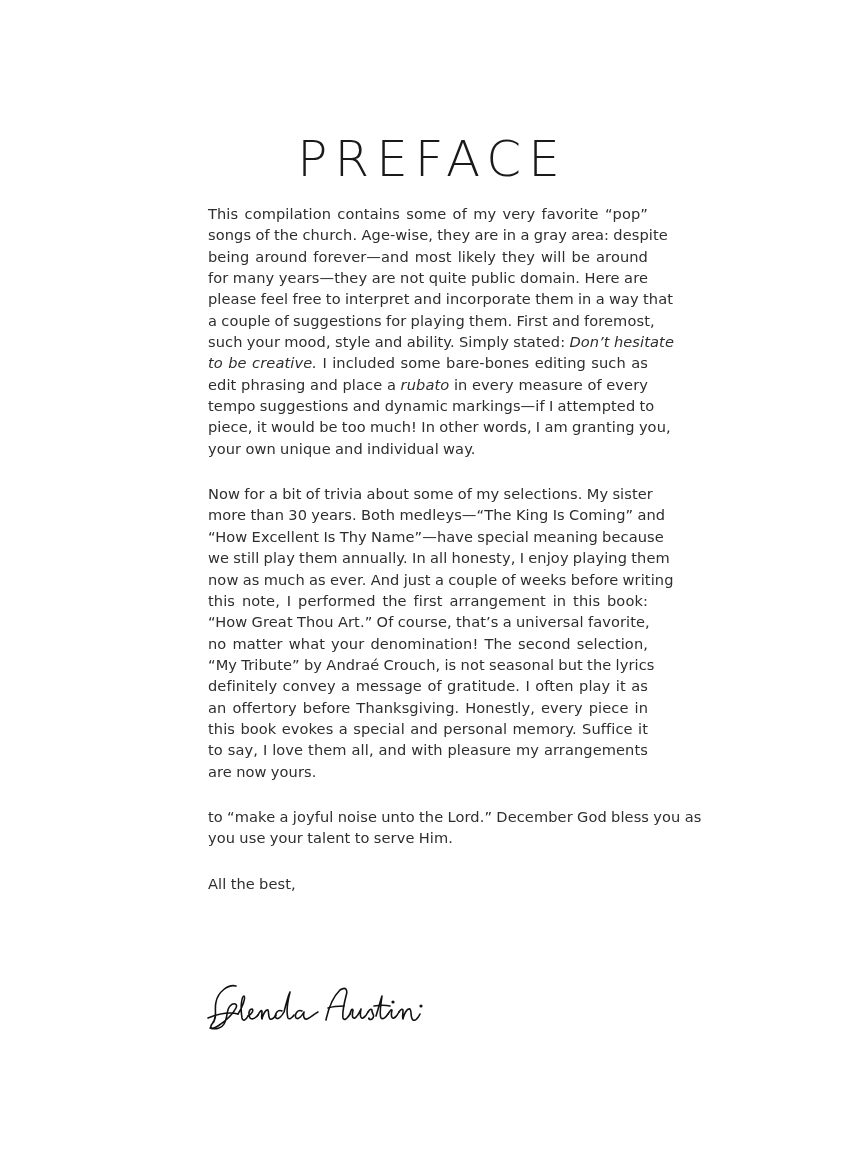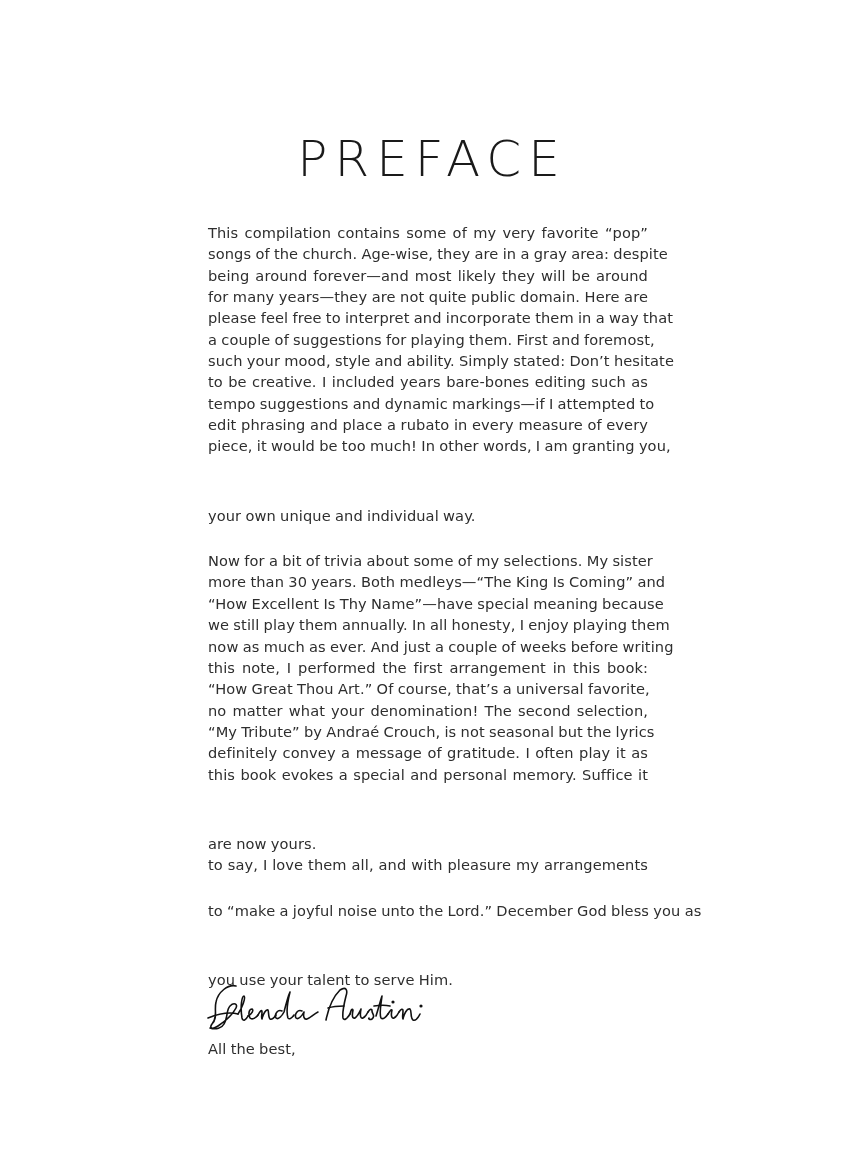--- a/index.html
+++ b/index.html
@@ -27,42 +27,42 @@
       letter-spacing: 7px;
       line-height: 66px;
       color: #1a1a1a;
       -webkit-text-stroke: 0;
       transform: scaleY(0.98);
     }
     .body-text {
       position: absolute;
       left: 208px;
       width: 440px;
-      top: 222px;
+      top: 203px;
     }
     .para {
       margin: 0 0 24px 0;
     }
     .line {
       display: block;
       font-size: 14.6px;
       line-height: 21.35px;
       height: 21.35px;
       text-align: justify;
       text-align-last: justify;
       white-space: nowrap;
       letter-spacing: 0.1px;
       word-spacing: -0.5px;
       color: #2e2e2e;
     }
     .line.last {
       text-align-last: left;
-      margin-top: 48px;
     }
     .line .it {
+      font-style: italic;
       margin-top: 44px;
     }
     .signature {
       position: absolute;
       left: 206px;
       top: 978px;
       width: 230px;
       height: 56px;
     }
     .signature svg {
@@ -79,41 +79,42 @@
 <div class="body-text">
 
   <div class="para">
     <span class="line">This compilation contains some of my very favorite “pop”</span>
     <span class="line">songs of the church. Age-wise, they are in a gray area: despite</span>
     <span class="line">being around forever—and most likely they will be around</span>
     <span class="line">for many years—they are not quite public domain. Here are</span>
     <span class="line">please feel free to interpret and incorporate them in a way that</span>
     <span class="line">a couple of suggestions for playing them. First and foremost,</span>
     <span class="line"><span>such your mood, style and ability. Simply stated: </span><span class="it">Don’t hesitate</span></span>
-    <span class="line"><span class="it">to be creative.</span><span> I included years bare-bones editing such as</span></span>
+    <span class="line"><span class="it">to be creative.</span><span> I included some bare-bones editing such as</span></span>
+    <span class="line"><span>edit phrasing and place a </span><span class="it">rubato</span><span> in every measure of every</span></span>
     <span class="line">tempo suggestions and dynamic markings—if I attempted to</span>
-    <span class="line"><span>edit phrasing and place a </span><span class="it">rubato</span><span> in every measure of every</span></span>
     <span class="line">piece, it would be too much! In other words, I am granting you,</span>
     <span class="line last">your own unique and individual way.</span>
   </div>
 
   <div class="para">
     <span class="line">Now for a bit of trivia about some of my selections. My sister</span>
     <span class="line">more than 30 years. Both medleys—“The King Is Coming” and</span>
     <span class="line">“How Excellent Is Thy Name”—have special meaning because</span>
     <span class="line">we still play them annually. In all honesty, I enjoy playing them</span>
     <span class="line">now as much as ever. And just a couple of weeks before writing</span>
     <span class="line">this note, I performed the first arrangement in this book:</span>
     <span class="line">“How Great Thou Art.” Of course, that’s a universal favorite,</span>
     <span class="line">no matter what your denomination! The second selection,</span>
     <span class="line">“My Tribute” by Andraé Crouch, is not seasonal but the lyrics</span>
     <span class="line">definitely convey a message of gratitude. I often play it as</span>
+    <span class="line">an offertory before Thanksgiving. Honestly, every piece in</span>
     <span class="line">this book evokes a special and personal memory. Suffice it</span>
+    <span class="line">to say, I love them all, and with pleasure my arrangements</span>
     <span class="line last">are now yours.</span>
-    <span class="line">to say, I love them all, and with pleasure my arrangements</span>
   </div>
 
   <div class="para">
     <span class="line">to “make a joyful noise unto the Lord.” December God bless you as</span>
     <span class="line last">you use your talent to serve Him.</span>
   </div>
 
   <div class="para">
     <span class="line last">All the best,</span>
   </div>

